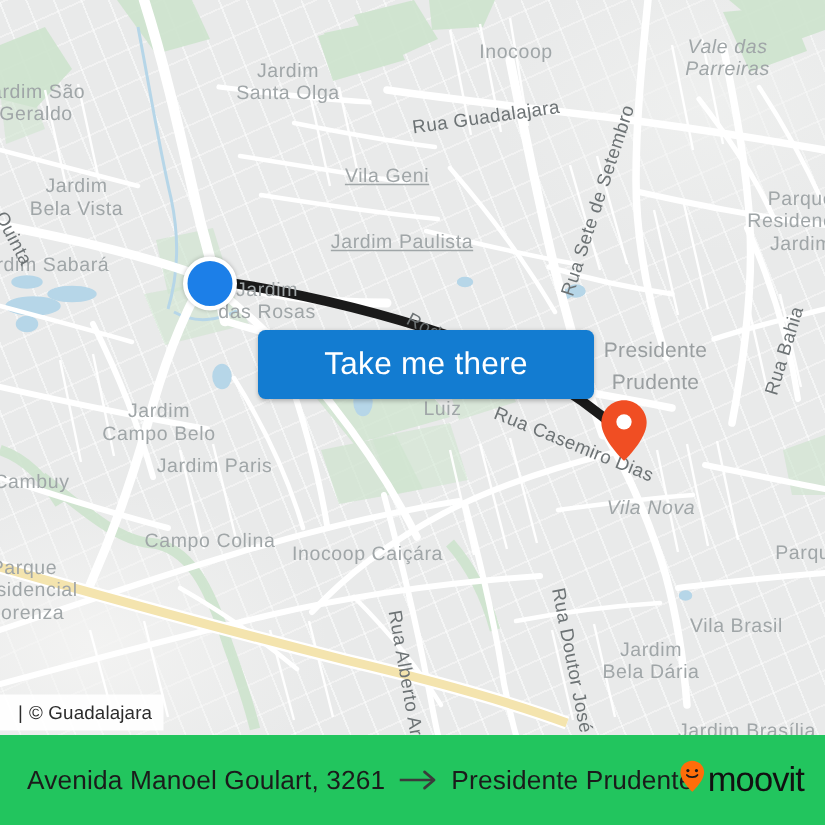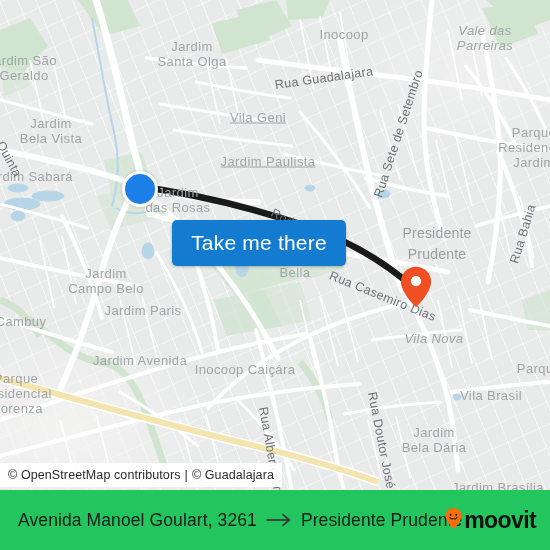--- a/index.html
+++ b/index.html
@@ -61,21 +61,21 @@
     position:absolute;width:30px;height:30px;border-radius:50%;
     background:#1c7fe8;border:3px solid #ffffff;
     box-shadow:0 0 3px rgba(0,0,0,.25);
     left:122px;top:171px;
   }
   
   #destpin{position:absolute;left:400px;top:266px;width:32px;height:42px;}
 
   
   #cta{
-    position:absolute;left:172px;top:220px;width:174px;height:46px;
+    position:absolute;left:172px;top:220px;width:224px;height:46px;
     background:#137cd1;border:0;border-radius:5px;
     box-shadow:0 1px 3px rgba(0,0,0,.25);
     color:#ffffff;font-size:21px;letter-spacing:.2px;
     font-family:"Liberation Sans", sans-serif;
     display:flex;align-items:center;justify-content:center;
     cursor:pointer;
   }
 
   
   #attrib{
@@ -98,21 +98,21 @@
     display:flex;align-items:center;gap:9px;
     padding-left:18px;
     font-size:17.5px;color:#1b1b1b;letter-spacing:.1px;white-space:nowrap;
   }
   #footer .arrow{display:inline-flex;align-items:center;color:#3b3b3b;}
   #brand{
     position:absolute;right:14px;top:50%;transform:translateY(-50%);
     display:flex;align-items:center;gap:2px;
   }
   #brand .word{
-    font-size:23px;font-weight:bold;color:#111111;letter-spacing:-.6px;
+    font-size:23px;font-weight:normal;color:#111111;letter-spacing:-.6px;
     font-family:"Liberation Sans", sans-serif;
   }
 </style>
 </head>
 <body>
 
 <div id="app">
 
   <div id="map">
     <div class="texture"></div>
@@ -261,33 +261,33 @@
         <div class="lbl" style="left: 51px; top: 131px;">Jardim
 Bela Vista</div>
         <div class="lbl" style="left: 268px; top: 161px; text-decoration: underline;">Jardim Paulista</div>
         <div class="lbl" style="left: 28px; top: 176px;">Jardim Sabará</div>
         <div class="lbl" style="left: 178px; top: 200px;">Jardim
 das Rosas</div>
         <div class="lbl" style="left: 106px; top: 281px;">Jardim
 Campo Belo</div>
         <div class="lbl" style="left: 143px; top: 310px;">Jardim Paris</div>
         <div class="lbl" style="left: 21px; top: 321px;">Cambuy</div>
-        <div class="lbl" style="left: 140px; top: 360px;">Jardim Avenida</div>
+        <div class="lbl" style="left: 140px; top: 360px;">Campo Colina</div>
         <div class="lbl" style="left: 245px; top: 369px;">Inocoop Caiçára</div>
         <div class="lbl" style="left: 16px; top: 393px;">Parque
 Residencial
 Florenza</div>
         <div class="lbl" style="left: 434px; top: 338px; font-style: italic;">Vila Nova</div>
-        <div class="lbl" style="left: 491px; top: 395px;">Vila Brasil</div>
+        <div class="lbl" style="left: 491px; top: 417px;">Vila Brasil</div>
         <div class="lbl" style="left: 154px; top: 449px; margin-top: 46px;">Jardim São Luiz</div>
         <div class="lbl" style="left: 434px; top: 440px;">Jardim
 Bela Dária</div>
         <div class="lbl" style="left: 498px; top: 487px;">Jardim Brasília</div>
         <div class="lbl" style="left: 539px; top: 368px;">Parque</div>
-        <div class="lbl" style="left: 295px; top: 272px;">Bella</div>
+        <div class="lbl" style="left: 295px; top: 272px;">Luiz</div>
       </div>
 
     <div id="streetlabels">
         <div class="street" style="left: 275px; top: 78px; transform: rotate(-8deg);">Rua Guadalajara</div>
         <div class="street" style="left: 378px; top: 190px; transform: rotate(-72deg);">Rua Sete de Setembro</div>
         <div class="street" style="left: 330px; top: 268px; transform: rotate(22deg);">Rua Casemiro Dias</div>
         <div class="street" style="left: 514px; top: 256px; transform: rotate(-73deg);">Rua Bahia</div>
         <div class="street" style="left: 372px; top: 385px; transform: rotate(79deg);">Rua Doutor José Foz</div>
         <div class="street" style="left: 263px; top: 400px; transform: rotate(80deg);">Rua Alberto Armelin</div>
         <div class="street" style="left: 0px; top: 135px; transform: rotate(62deg);">Quinta</div>
@@ -302,21 +302,20 @@
     <div id="destpin">
       <svg viewBox="0 0 32 42" width="32" height="42">
         <path d="M16 0.8 C7.6 0.8 0.9 7.5 0.9 15.8 C0.9 27 16 41.2 16 41.2 C16 41.2 31.1 27 31.1 15.8 C31.1 7.5 24.4 0.8 16 0.8 Z" fill="#f04e23"></path>
         <circle cx="16" cy="15.2" r="5.1" fill="#ffffff"></circle>
       </svg>
     </div>
 
     <button id="cta">Take me there</button>
 
     <div id="attrib">
-      <span>© OpenStreetMap contributors</span>
       <span class="sep">|</span>
       <span>© Guadalajara</span>
     </div>
   </div>
 
   <div id="footer">
     <div class="route">
       <span>Avenida Manoel Goulart, 3261</span>
       <span class="arrow">
         <svg width="26" height="14" viewBox="0 0 26 14">

